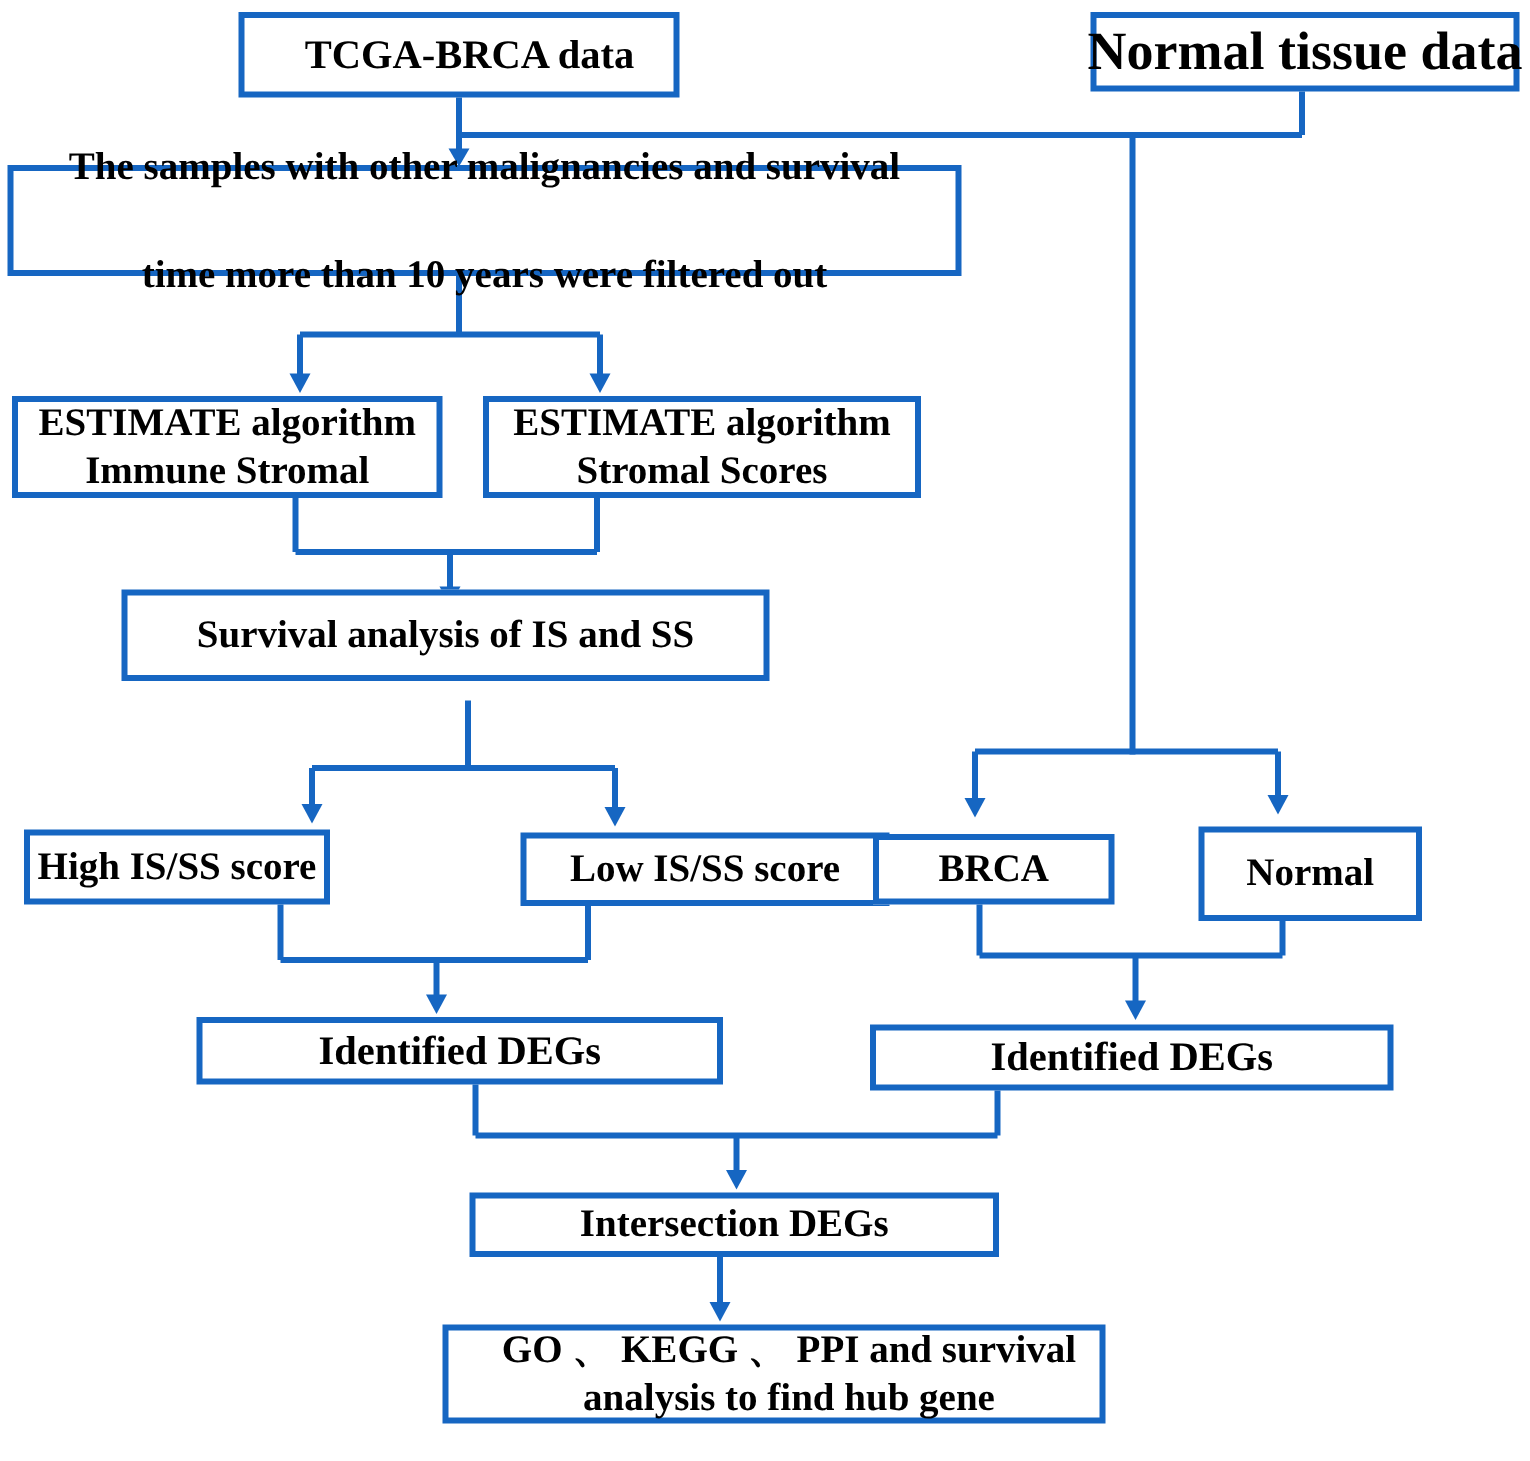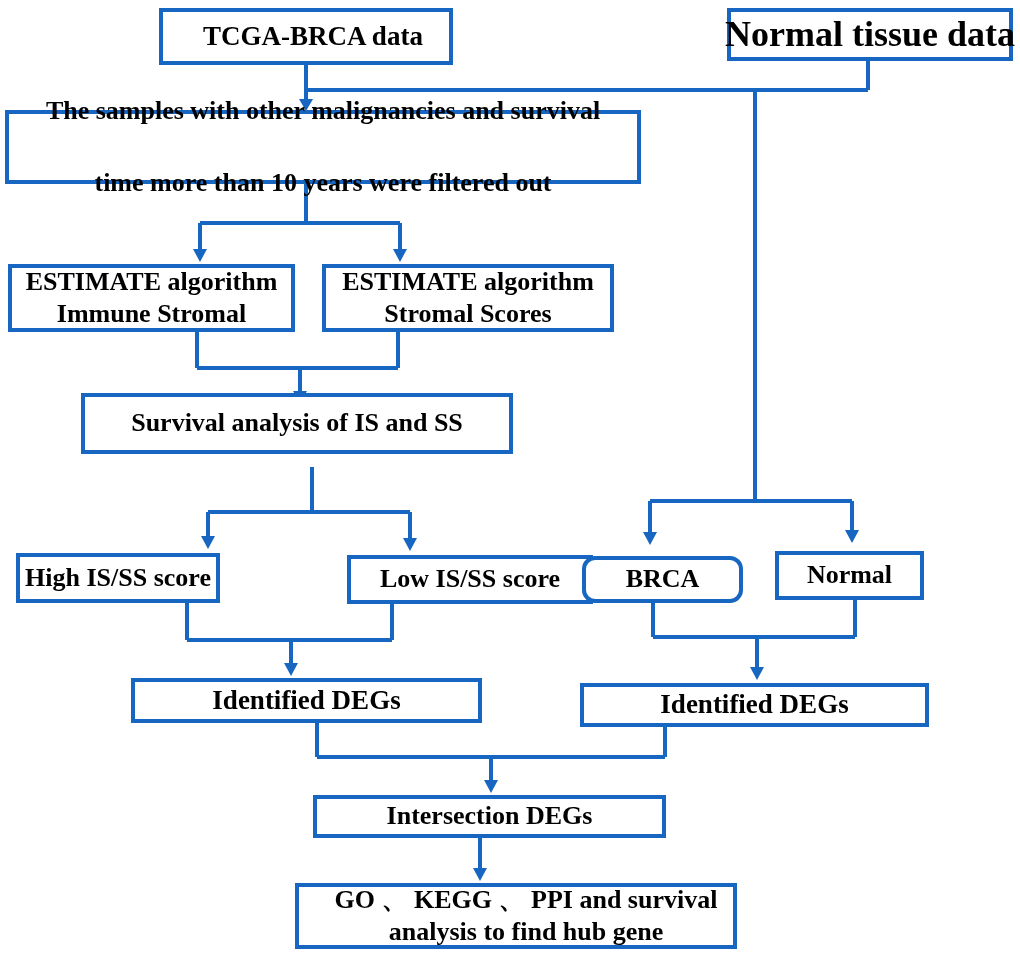--- a/index.html
+++ b/index.html
@@ -40,22 +40,22 @@
   }
   
   #n-tcga              {left:159px; top:8px;   width:294px; height:57px; font-size:27px;padding-left:14px;}
   #n-normal-tissue     {left:727px; top:8px;   width:286px; height:53px; font-size:36px;}
   #n-filter            {left:5px;   top:110px; width:636px; height:74px;gap:39px;}
   #n-estimate-immune   {left:8px;   top:264px; width:287px; height:68px;}
   #n-estimate-stromal  {left:322px; top:264px; width:292px; height:68px;}
   #n-survival          {left:81px;  top:393px; width:432px; height:61px;}
   #n-high              {left:16px;  top:553px; width:204px; height:50px;}
   #n-low               {left:307px; top:555px; width:246px; height:49px;margin-left:40px;}
-  #n-brca              {left:582px; top:556px; width:161px; height:47px;border-radius:13px;}
-  #n-normal            {left:775px; top:551px; width:149px; height:49px;}
+  #n-brca              {left:582px; top:556px; width:161px; height:47px;}
+  #n-normal            {left:799px; top:551px; width:149px; height:63px;}
   #n-identified-left   {left:131px; top:678px; width:351px; height:45px; font-size:27px;}
   #n-identified-right  {left:580px; top:683px; width:349px; height:44px; font-size:27px;}
   #n-intersection      {left:313px; top:795px; width:353px; height:43px;}
   #n-final             {left:295px; top:883px; width:442px; height:66px;padding-left:20px;}
 </style>
 </head>
 <body>
 
 <div id="canvas">
 

